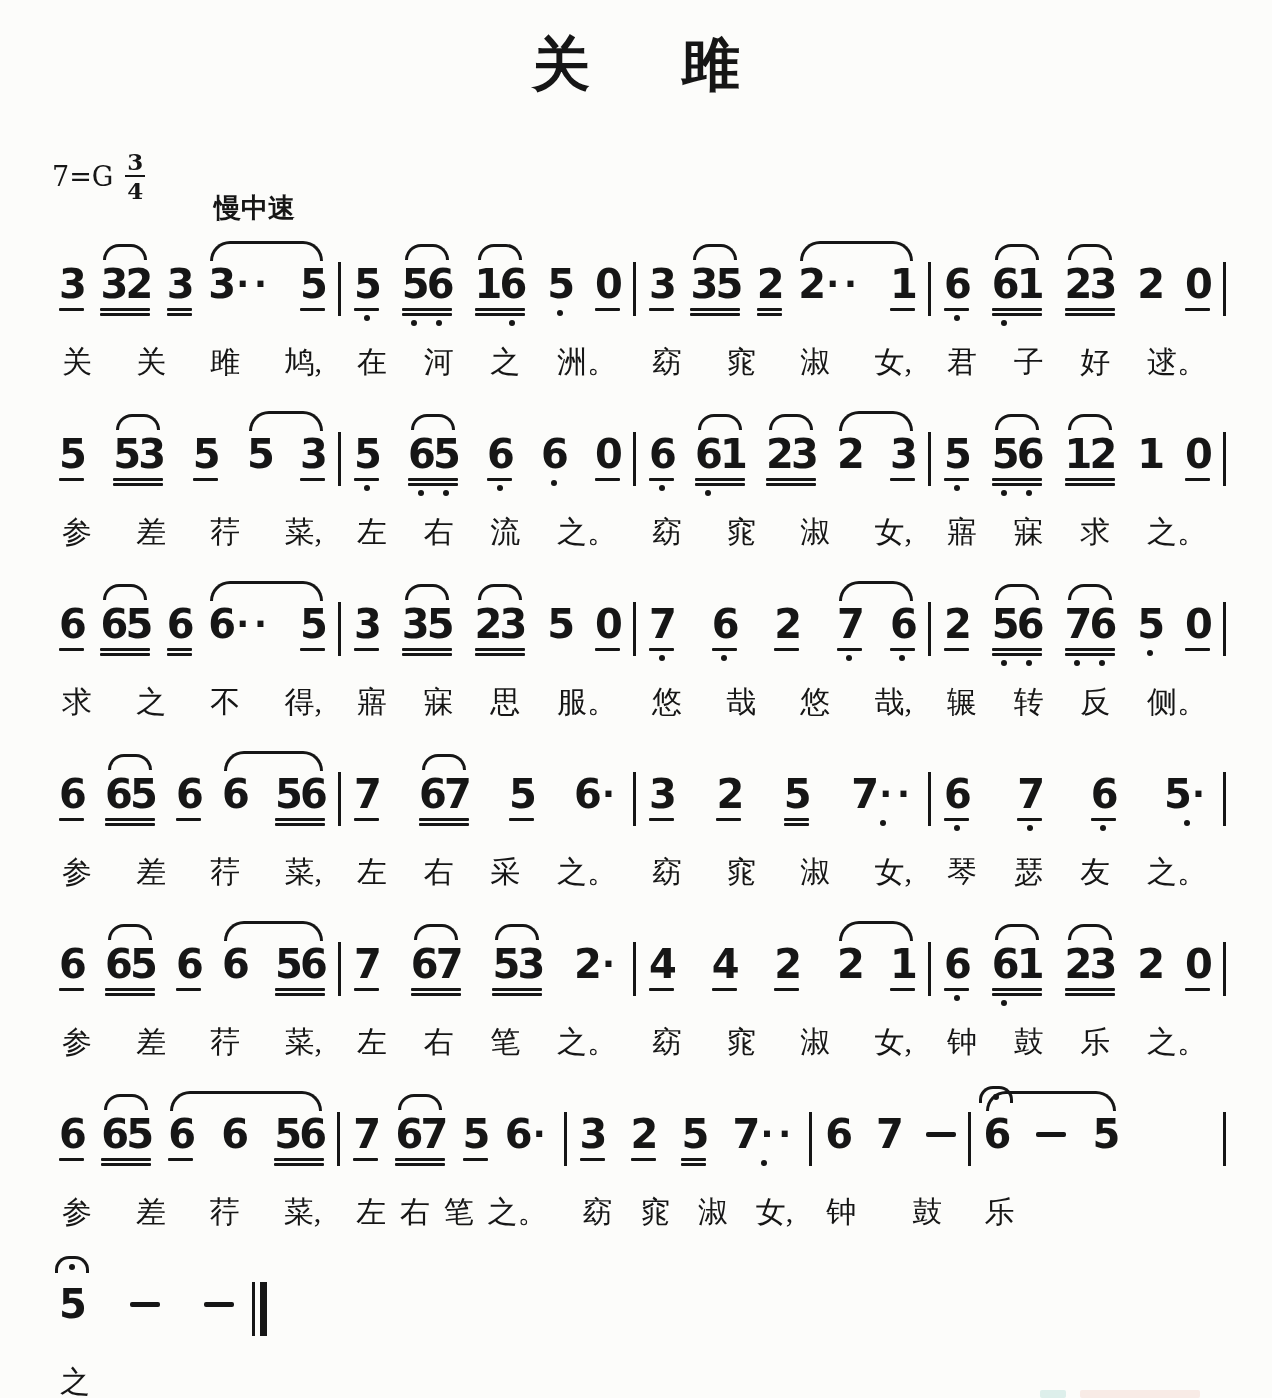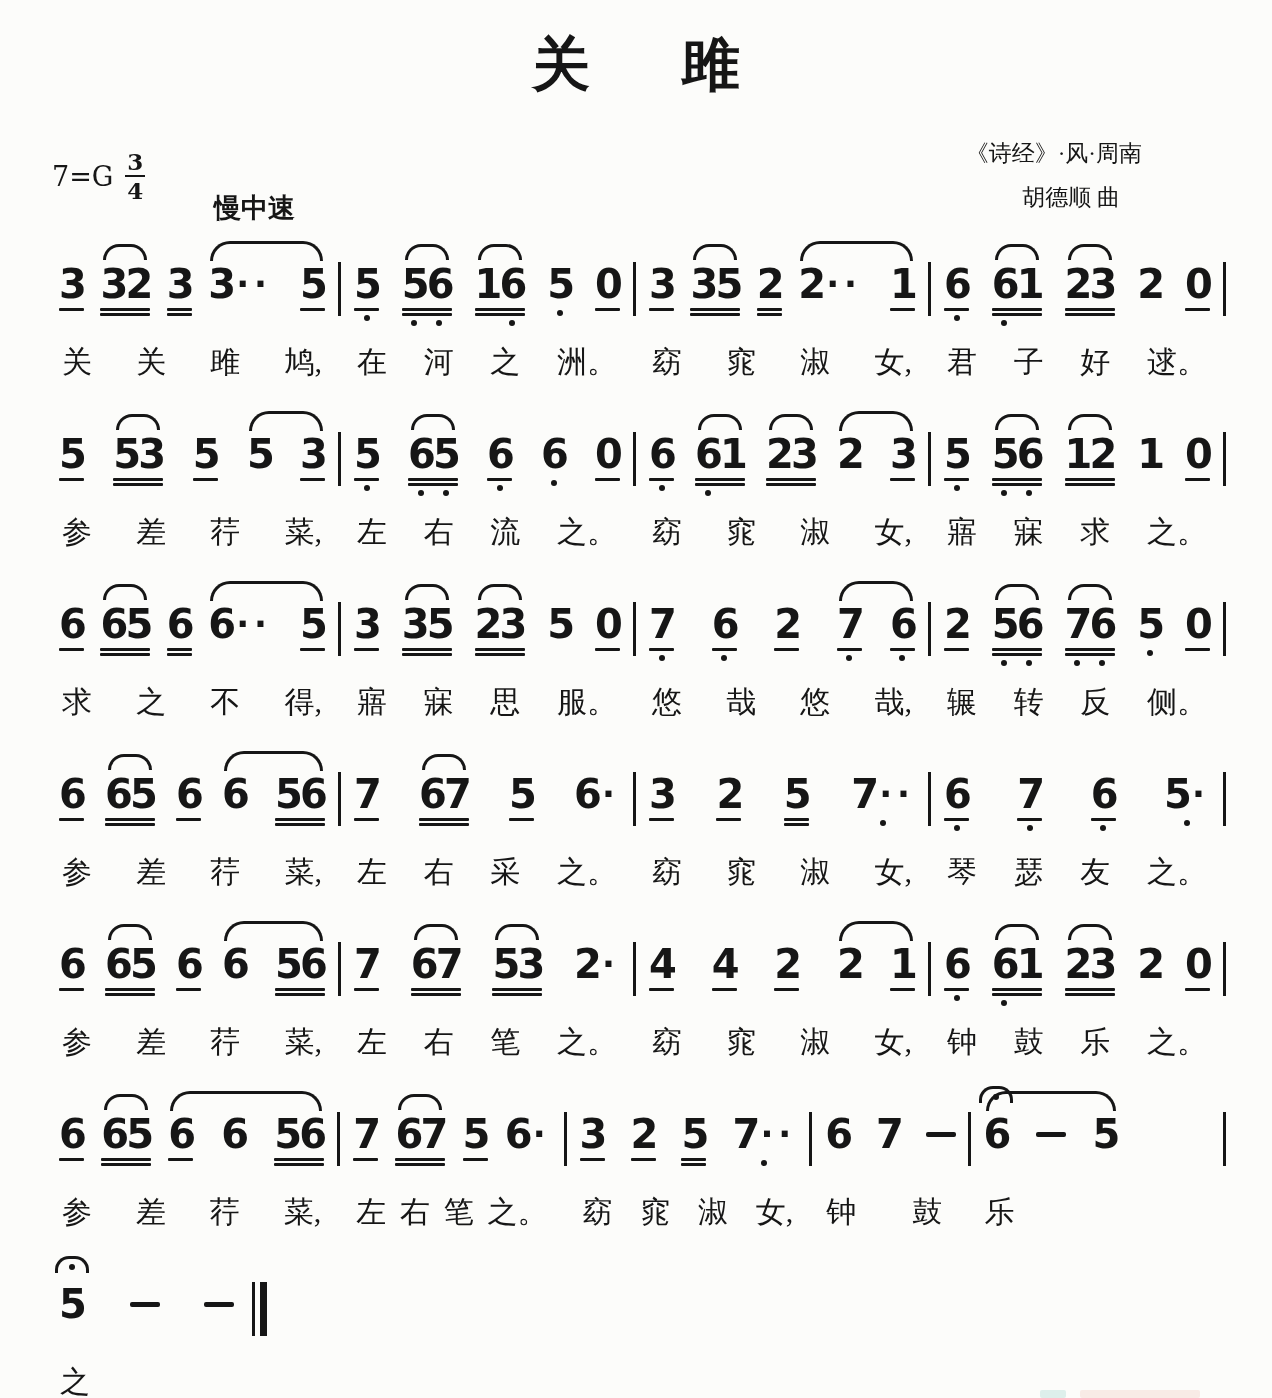--- a/index.html
+++ b/index.html
@@ -68,24 +68,20 @@
   .watermark .w2{width:120px;height:8px;background:#f5dbd4;border-radius:2px;}
 </style>
 </head>
 <body>
 
 <div class="header">
   <div class="title">
     <span>关</span>
     <span>雎</span>
   </div>
-  <div class="credits">
-    <div>《诗经》·风·周南</div>
-    <div class="composer">胡德顺 曲</div>
-  </div>
   <div class="keyrow">
     <span>7=G</span>
     <span class="frac">
       <span>3</span>
       <span class="fbar"></span>
       <span>4</span>
     </span>
   </div>
   <div class="tempo">慢中速</div>
 </div>

